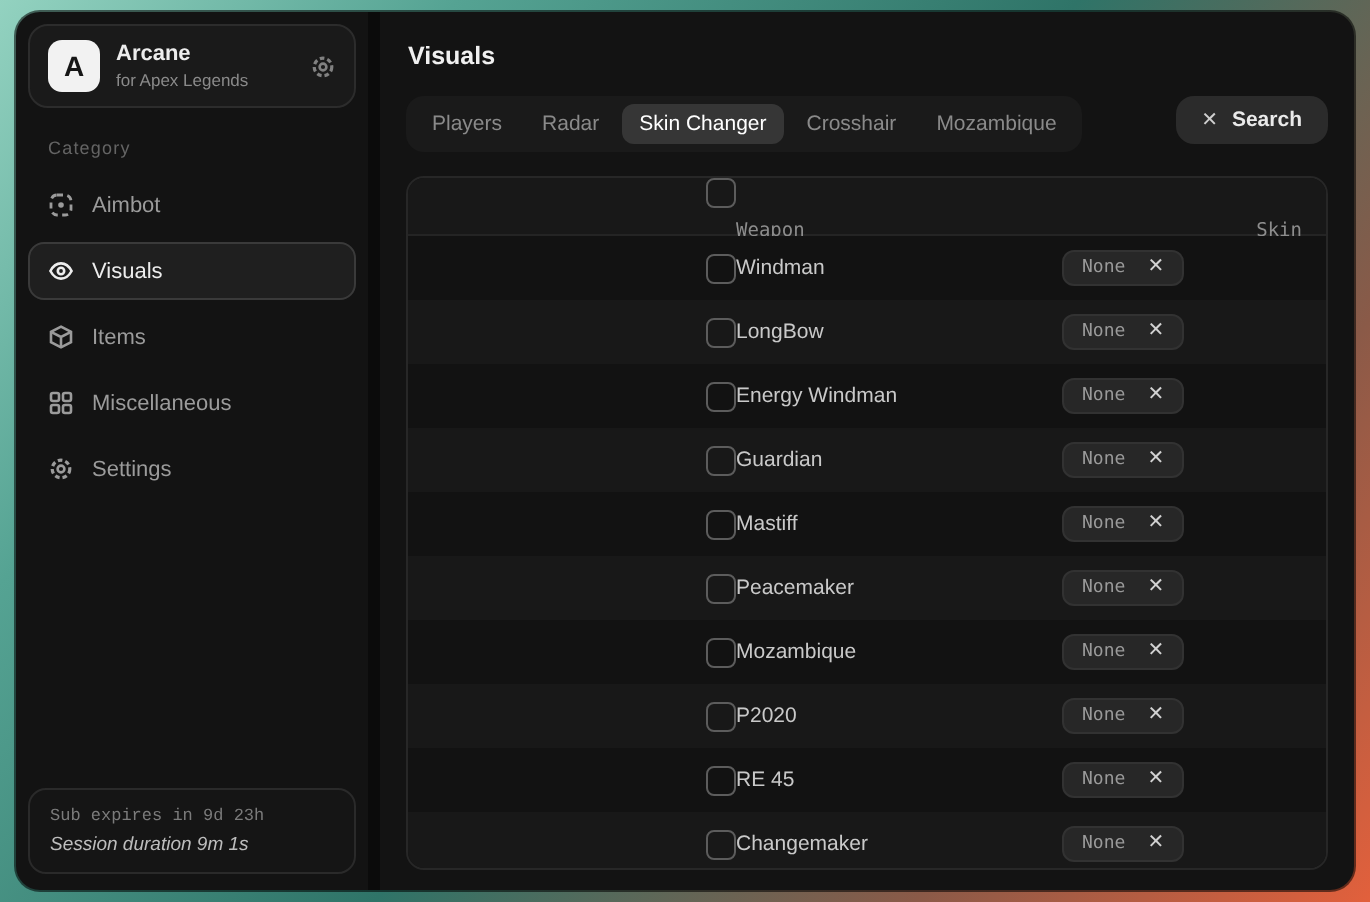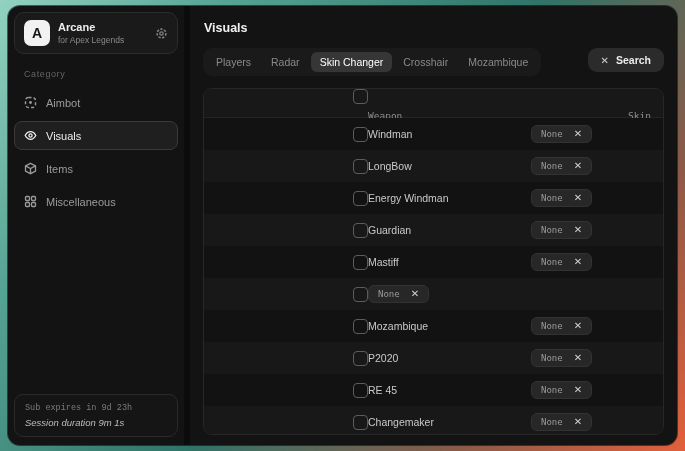--- a/index.html
+++ b/index.html
@@ -123,20 +123,29 @@
           <span class="icon">
             <svg width="13" height="13" viewBox="0 0 13 13" fill="none" stroke="currentColor" stroke-width="1.3">
               <rect x="1.5" y="1.5" width="4" height="4" rx="1"></rect>
               <rect x="7.5" y="1.5" width="4" height="4" rx="1"></rect>
               <rect x="1.5" y="7.5" width="4" height="4" rx="1"></rect>
               <rect x="7.5" y="7.5" width="4" height="4" rx="1"></rect>
             </svg>
           </span>
           <span>Miscellaneous</span>
         </div>
+        <div class="nav-item">
+          <span class="icon">
+            <svg width="13" height="13" viewBox="0 0 13 13" fill="none" stroke="currentColor">
+              <circle cx="6.5" cy="6.5" r="4.4" stroke-width="1.6" stroke-dasharray="2.3 1.5"></circle>
+              <circle cx="6.5" cy="6.5" r="1.7" stroke-width="1.3"></circle>
+            </svg>
+          </span>
+          <span>Settings</span>
+        </div>
       </div>
 
     <div class="side-spacer"></div>
 
     <div class="side-footer">
       <div class="sub-expires">Sub expires in 9d 23h</div>
       <div class="session-duration">Session duration 9m 1s</div>
     </div>
   </div>
 
@@ -226,20 +235,21 @@
               <span class="skin-badge">
                 <span class="val">None</span>
                 <span class="x">✕</span>
               </span>
             </div>
           </div>
           <div class="row">
             <div class="sel-cell">
               <span class="checkbox"></span>
             </div>
+            <div class="weapon-name">Peacemaker</div>
             <div class="skin-cell">
               <span class="skin-badge">
                 <span class="val">None</span>
                 <span class="x">✕</span>
               </span>
             </div>
           </div>
           <div class="row">
             <div class="sel-cell">
               <span class="checkbox"></span>

